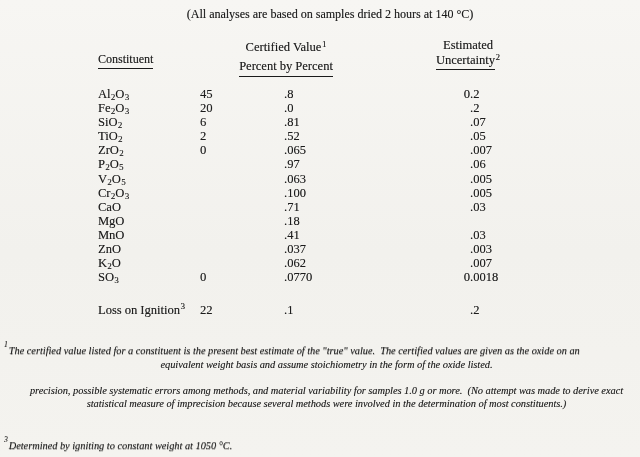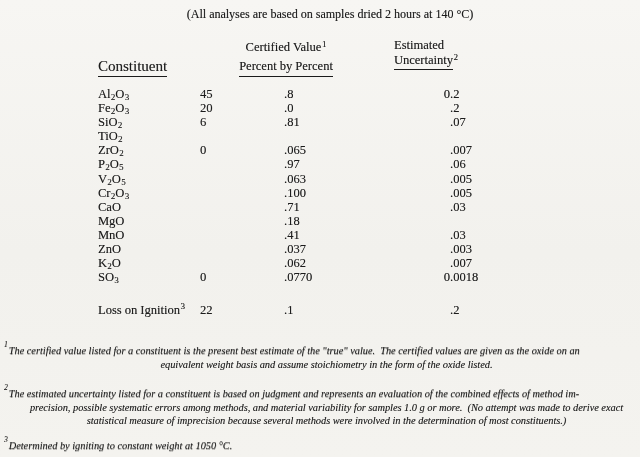--- a/index.html
+++ b/index.html
@@ -10,45 +10,45 @@
     color:#1b1b1b;
     font-family:"Liberation Serif","DejaVu Serif",serif;
     overflow:hidden;
     text-shadow:0.2px 0.2px 0.35px rgba(20,20,20,0.4);
   }
   .title{
     position:absolute;top:7px;left:20px;width:620px;
     text-align:center;font-size:12px;
   }
   .hdr-constituent{
-    position:absolute;left:98px;top:58px;font-size:15px;
+    position:absolute;left:98px;top:52px;font-size:12px;
   }
   .hdr-value{
     position:absolute;left:212px;top:38px;width:148px;
     text-align:center;font-size:12.5px;line-height:18px;
   }
   .hdr-unc{
     position:absolute;left:394px;top:38px;width:148px;
-    font-size:12.5px;line-height:15px;
+    text-align:center;font-size:12.5px;line-height:15px;
   }
   .u{
     display:inline-block;
     border-bottom:1.2px solid #1b1b1b;
     padding-bottom:0.5px;
   }
   .hsup{font-size:9px;position:relative;top:-4px;margin-left:0.5px;}
   #rows{position:absolute;top:87px;left:0;width:626px;}
   .row{position:relative;height:14.1px;line-height:14.1px;font-size:12.5px;}
   .row-loi{position:absolute;top:299px;left:0;width:640px;height:15px;line-height:22px;font-size:12.5px;}
   .cell-formula{position:absolute;left:98px;white-space:pre;}
   .cell-formula sub{font-size:9px;position:relative;top:2px;vertical-align:baseline;margin-left:0.3px;}
   .cell-formula sup{font-size:9px;position:relative;top:-5px;vertical-align:baseline;margin-left:0.5px;}
   .cell-value{position:absolute;left:200px;white-space:pre;}
   .cell-value .ip{display:inline-block;width:84px;text-align:left;}
-  .cell-unc{position:absolute;left:364px;white-space:pre;}
+  .cell-unc{position:absolute;left:384px;white-space:pre;}
   .cell-unc .ip{display:inline-block;width:86px;text-align:right;}
   .fn{position:absolute;left:4px;width:632px;font-size:10.3px;line-height:13.2px;}
   .fn .fl,.fn .cl{white-space:pre;font-style:italic;}
   .fn .cl{padding-left:13px;text-align:center;}
   .fn sup{font-size:7.5px;position:relative;top:-3px;margin-right:1px;}
   #fn1{top:341px;}
   #fn2{top:384px;}
   #fn3{top:436px;}
 </style>
 </head>
@@ -83,20 +83,22 @@
         <span class="cell-value"><span class="ip">20</span><span class="fp">.0</span></span>
         <span class="cell-unc"><span class="ip"></span><span class="fp">.2</span></span>
       </div>
       <div class="row">
         <span class="cell-formula">SiO<sub>2</sub></span>
         <span class="cell-value"><span class="ip">6</span><span class="fp">.81</span></span>
         <span class="cell-unc"><span class="ip"></span><span class="fp">.07</span></span>
       </div>
       <div class="row">
         <span class="cell-formula">TiO<sub>2</sub></span>
+        <span class="cell-value"><span class="ip">2</span><span class="fp">.52</span></span>
+        <span class="cell-unc"><span class="ip"></span><span class="fp">.05</span></span>
       </div>
       <div class="row">
         <span class="cell-formula">ZrO<sub>2</sub></span>
         <span class="cell-value"><span class="ip">0</span><span class="fp">.065</span></span>
         <span class="cell-unc"><span class="ip"></span><span class="fp">.007</span></span>
       </div>
       <div class="row">
         <span class="cell-formula">P<sub>2</sub>O<sub>5</sub></span>
         <span class="cell-value"><span class="ip"></span><span class="fp">.97</span></span>
         <span class="cell-unc"><span class="ip"></span><span class="fp">.06</span></span>
@@ -147,21 +149,20 @@
       <span class="cell-value"><span class="ip">22</span><span class="fp">.1</span></span>
       <span class="cell-unc"><span class="ip"></span><span class="fp">.2</span></span>
     </div>
 
   <div id="footnotes">
       <div class="fn" id="fn1">
         <div class="fl"><sup>1</sup>The certified value listed for a constituent is the present best estimate of the "true" value.  The certified values are given as the oxide on an</div>
         <div class="cl">equivalent weight basis and assume stoichiometry in the form of the oxide listed.</div>
       </div>
       <div class="fn" id="fn2">
-        <div class="fl"><sup>2</sup>The estimated uncertainty listed for a constituent is based on judgment and represents an evaluation of the combined effects of method im-</div>
         <div class="cl">precision, possible systematic errors among methods, and material variability for samples 1.0 g or more.  (No attempt was made to derive exact</div>
         <div class="cl">statistical measure of imprecision because several methods were involved in the determination of most constituents.)</div>
       </div>
       <div class="fn" id="fn3">
         <div class="fl"><sup>3</sup>Determined by igniting to constant weight at 1050 °C.</div>
       </div>
     </div>
 
 </div>
 

